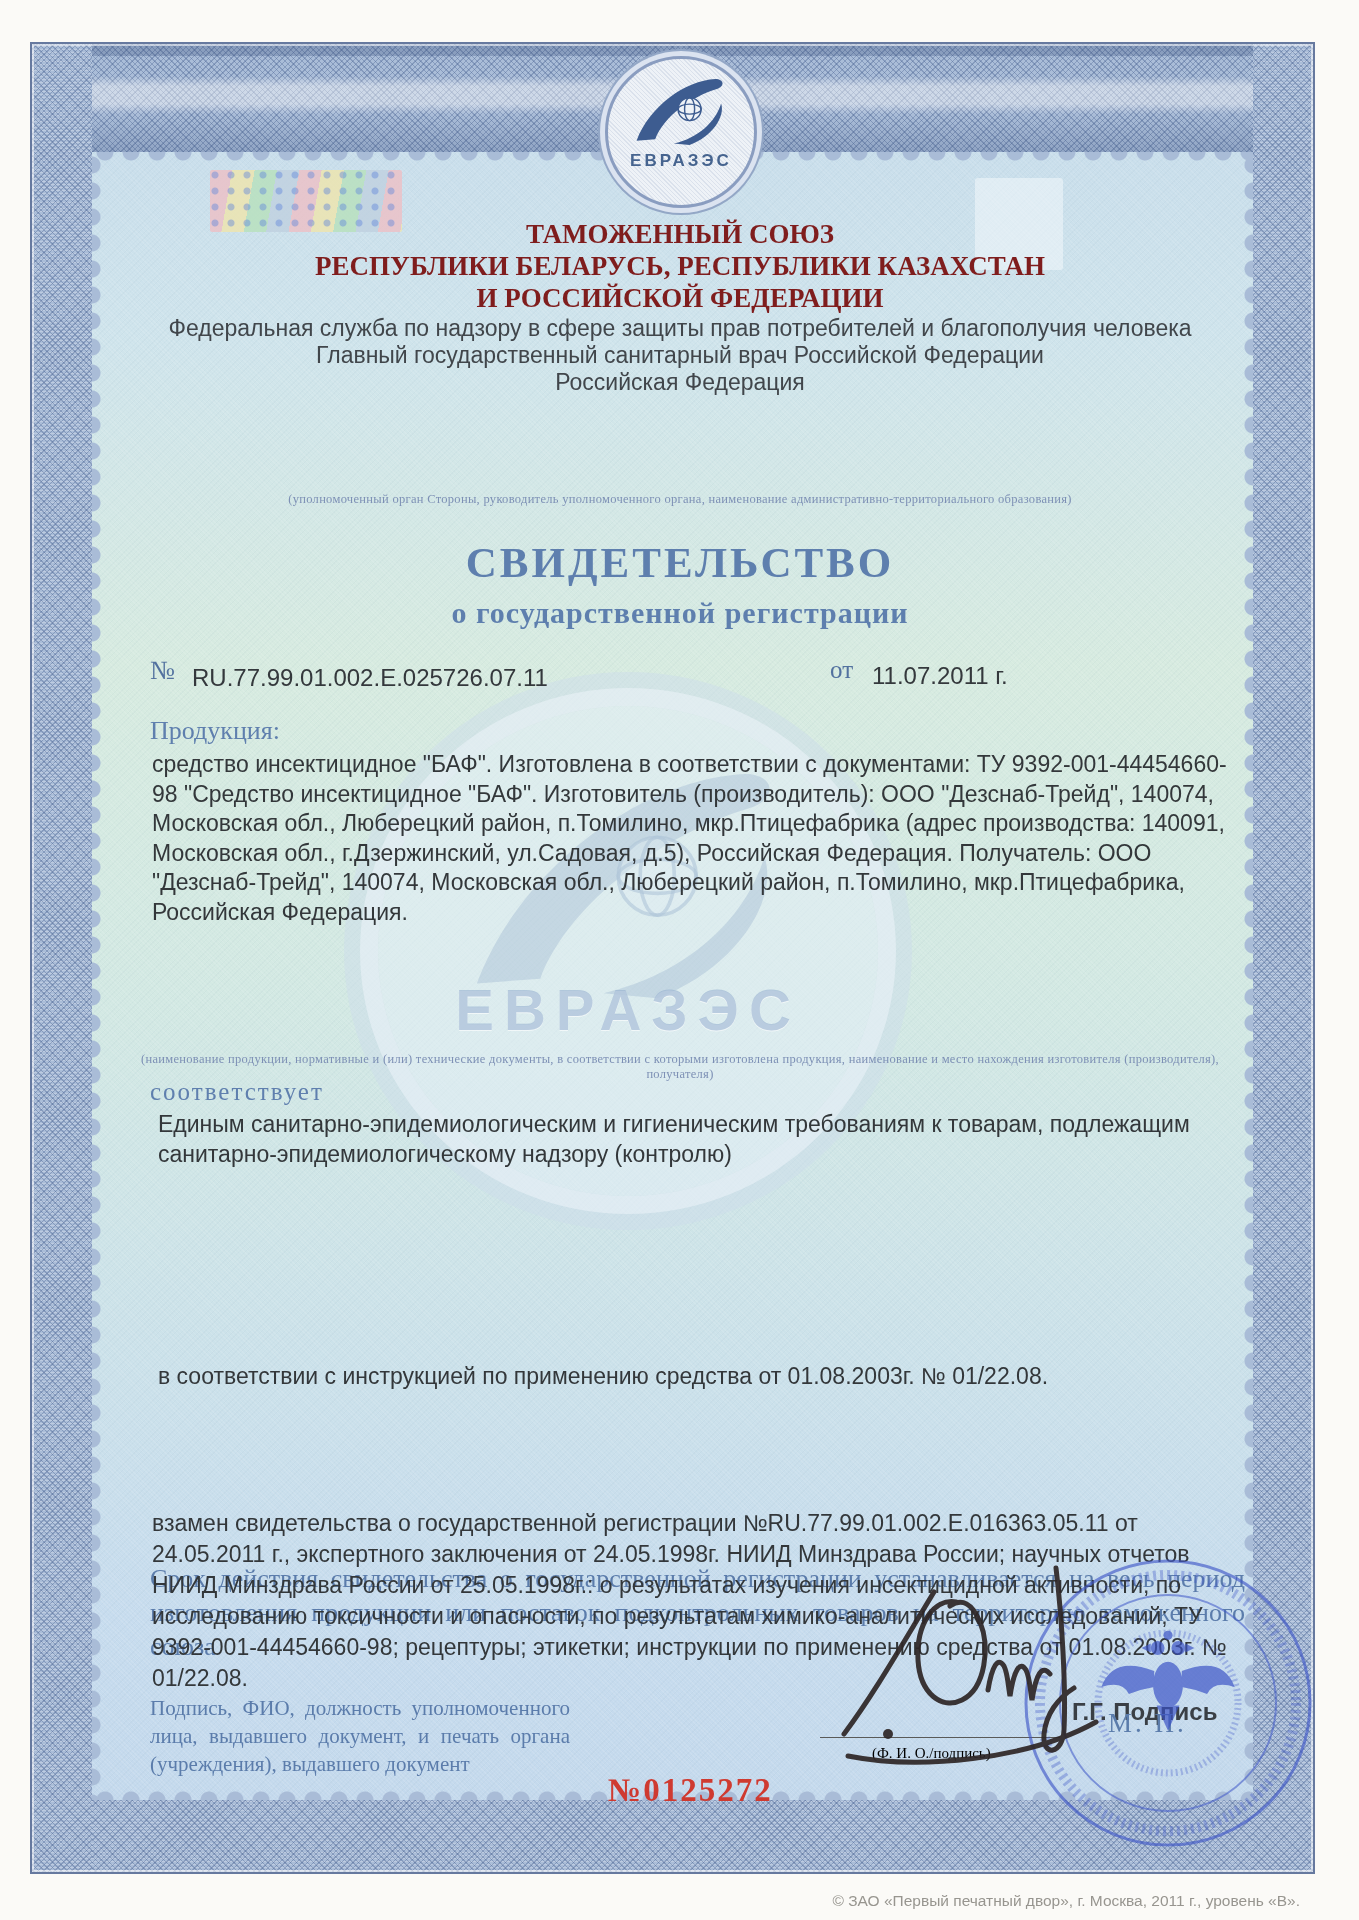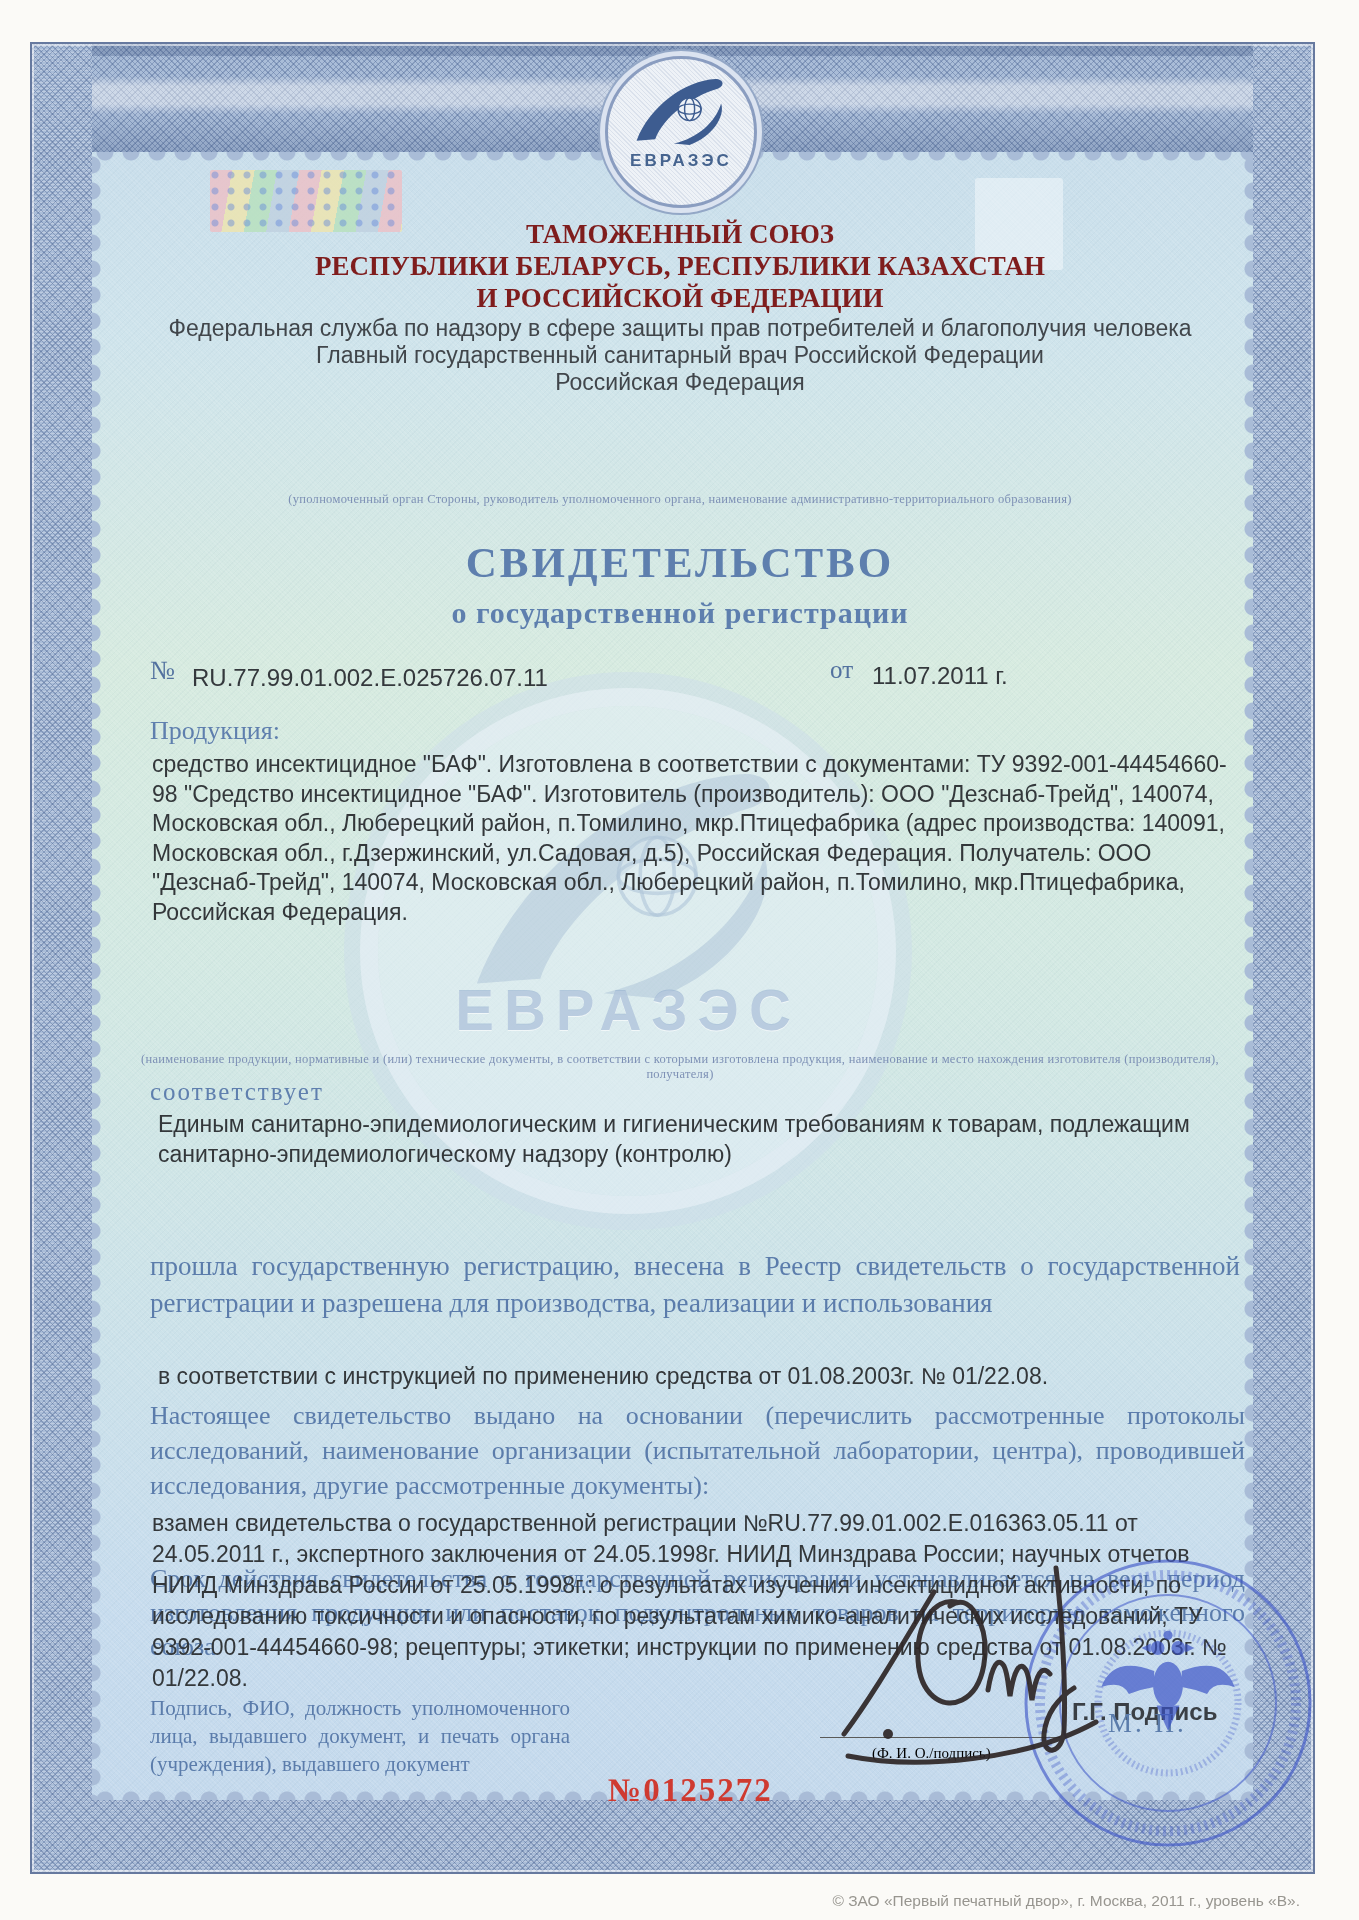--- a/index.html
+++ b/index.html
@@ -168,24 +168,22 @@
   <div class="tb serif blue" style="left:830px;top:656px;font-size:25px;">от</div>
   <div class="tb dark" style="left:872px;top:662px;font-size:24px;">11.07.2011 г.</div>
 
   <div class="tb label-serif" style="left:150px;top:716px;">Продукция:</div>
   <div class="tb body-sans" style="left:152px;top:750px;width:1100px;">средство инсектицидное "БАФ". Изготовлена в соответствии с документами: ТУ 9392-001-44454660-98 "Средство инсектицидное "БАФ". Изготовитель (производитель): ООО "Дезснаб-Трейд", 140074, Московская обл., Люберецкий район, п.Томилино, мкр.Птицефабрика (адрес производства: 140091, Московская обл., г.Дзержинский, ул.Садовая, д.5), Российская Федерация.  Получатель: ООО "Дезснаб-Трейд", 140074, Московская обл., Люберецкий район, п.Томилино, мкр.Птицефабрика, Российская Федерация.</div>
   <div class="tb center fineprint" style="top:1052px;left:110px;width:1140px;">(наименование продукции, нормативные и (или) технические документы, в соответствии с которыми изготовлена продукция, наименование и место нахождения изготовителя (производителя), получателя)</div>
 
   <div class="tb label-serif" style="left:150px;top:1078px;font-size:25px;letter-spacing:2px;">соответствует</div>
   <div class="tb body-sans" style="left:158px;top:1110px;width:1085px;">Единым санитарно-эпидемиологическим и гигиеническим требованиям к товарам, подлежащим санитарно-эпидемиологическому надзору (контролю)</div>
 
-  <div class="tb blue-serif-par" style="left:150px;top:1248px;width:1090px;">прошла государственную регистрацию, внесена в Реестр свидетельств о государственной регистрации и разрешена для производства, реализации и использования</div>
   <div class="tb body-sans" style="left:158px;top:1362px;width:1085px;">в соответствии с инструкцией по применению средства от 01.08.2003г. № 01/22.08.</div>
 
-  <div class="tb blue-serif-par" style="left:150px;top:1398px;width:1095px;font-size:26px;line-height:35px;">Настоящее свидетельство выдано на основании (перечислить рассмотренные протоколы исследований, наименование организации (испытательной лаборатории, центра), проводившей исследования, другие рассмотренные документы):</div>
   <div class="tb body-sans" style="left:152px;top:1508px;width:1105px;line-height:31px;">взамен свидетельства о государственной регистрации №RU.77.99.01.002.Е.016363.05.11 от 24.05.2011 г., экспертного заключения от 24.05.1998г. НИИД Минздрава России; научных отчетов НИИД Минздрава России от 25.05.1998г.: о результатах изучения инсектицидной активности, по исследованию токсичности и опасности, по результатам химико-аналитических исследований; ТУ 9392-001-44454660-98; рецептуры; этикетки; инструкции по применению средства от 01.08.2003г. № 01/22.08.</div>
 
   <div class="tb blue-serif-par" style="left:150px;top:1562px;width:1095px;font-size:26px;line-height:34px;z-index:3;">Срок действия свидетельства о государственной регистрации устанавливается на весь период изготовления продукции или поставок подконтрольных товаров на территорию таможенного союза</div>
 
   <div class="tb blue-serif-par" style="left:150px;top:1694px;width:420px;font-size:21px;line-height:28px;">Подпись, ФИО, должность уполномоченного лица, выдавшего документ, и печать органа (учреждения), выдавшего документ</div>
   <div class="tb serial" style="left:608px;top:1772px;">№0125272</div>
 
   <div class="sig-line"></div>
   <div class="tb sig-caption" style="left:872px;top:1745px;">(Ф. И. О./подпись)</div>
   <div class="tb signer" style="left:1072px;top:1698px;">Г.Г. Подпись</div>

